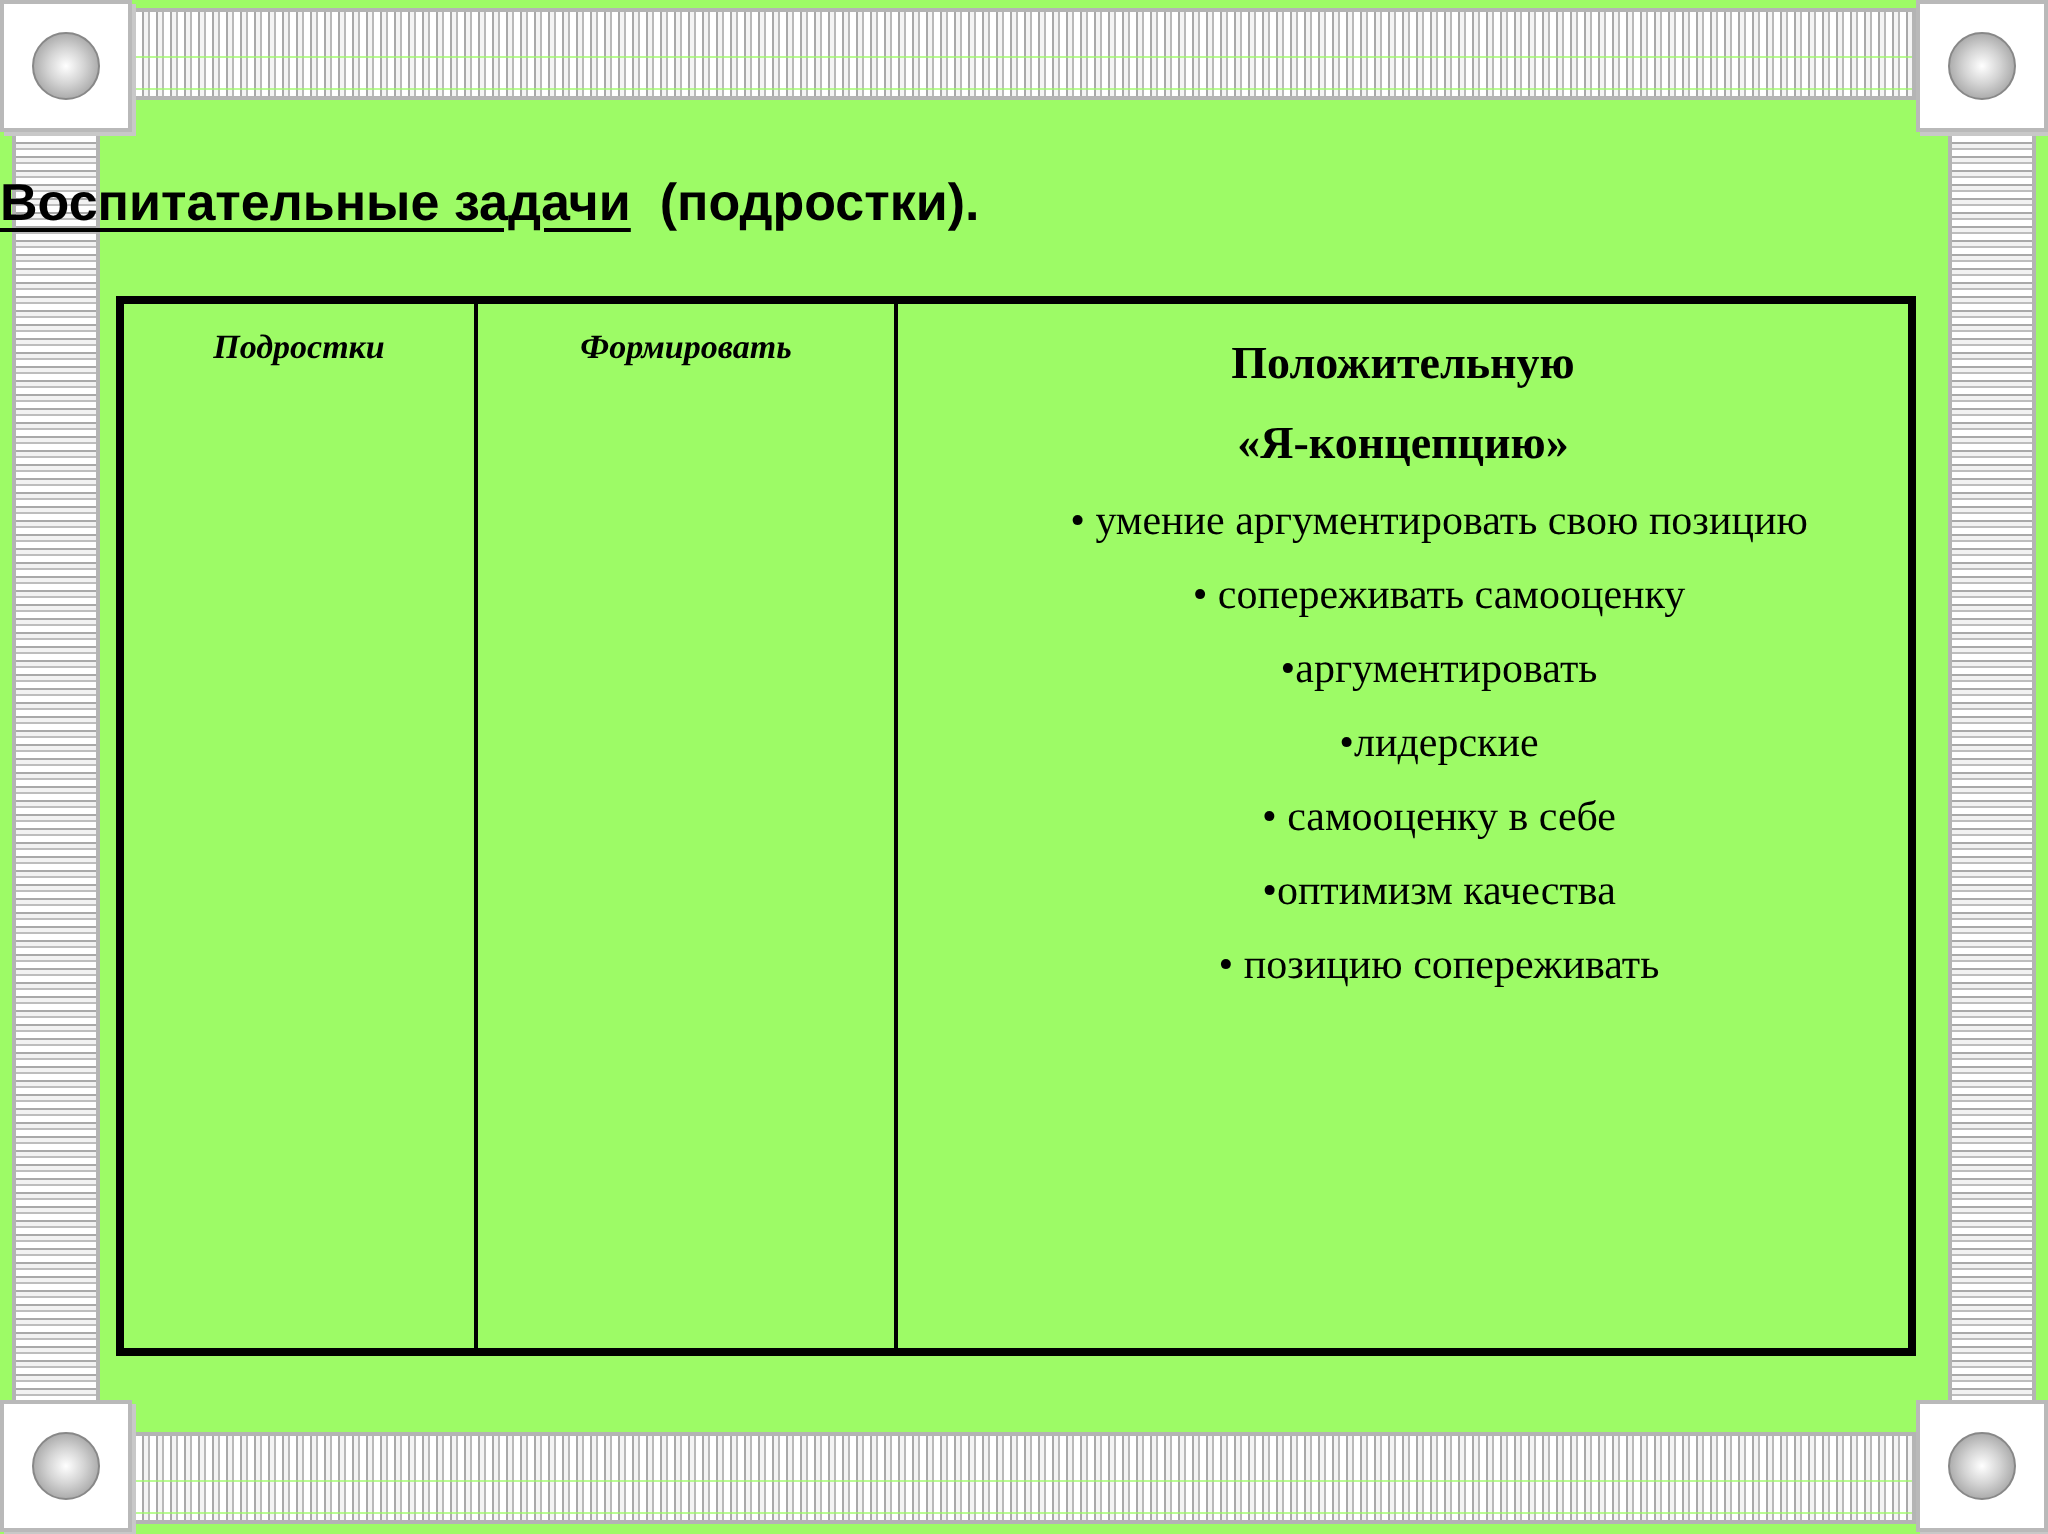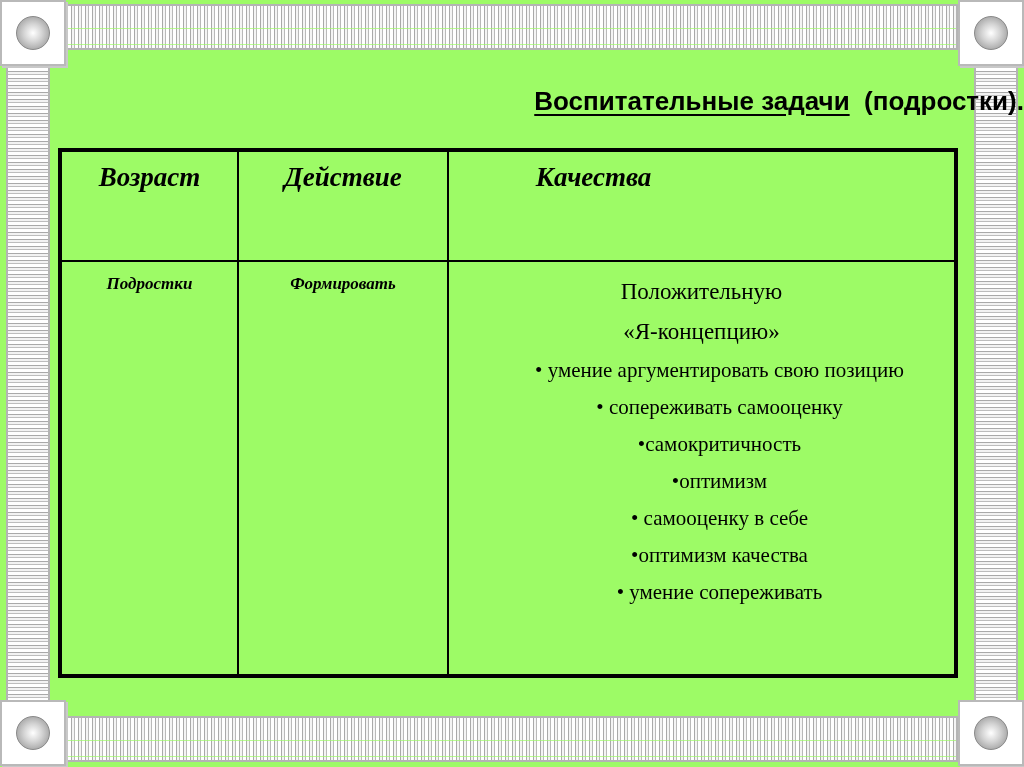--- a/index.html
+++ b/index.html
@@ -23,21 +23,21 @@
     border: 2px solid #b9b9b9; box-sizing: border-box;
     box-shadow: 2px 2px 0 #c8c8c8;
     display: flex; align-items: center; justify-content: center;
   }
   .ball {
     width: 32px; height: 32px; border-radius: 50%;
     background: radial-gradient(circle at 50% 50%, #ffffff 0%, #d4d4d4 40%, #8a8a8a 100%);
     border: 1px solid #888;
   }
   .title {
-    position: absolute; left: 0; width: 1024px; top: 86px; text-align: right;
+    position: absolute; left: 0; width: 1024px; top: 86px; text-align: left;
     font-family: "Liberation Sans", sans-serif; font-weight: bold; font-size: 26px;
     color: #000; white-space: pre;
   }
   .title .u { text-decoration: underline; text-decoration-thickness: 2px; text-underline-offset: 4px; }
   table.main {
     position: absolute; left: 58px; top: 148px; width: 900px; height: 530px;
     border-collapse: collapse; border: 4px solid #000;
   }
   table.main td {
     border: 2px solid #000; vertical-align: top; text-align: center; padding: 0;
@@ -48,21 +48,21 @@
     font-size: 27px; padding-top: 10px !important;
   }
   .bcell-small {
     font-family: "Liberation Serif", serif; font-style: italic; font-weight: bold;
     font-size: 17px; padding-top: 12px !important;
   }
   .qual {
     font-family: "Liberation Serif", serif; font-size: 21px; color: #000;
     padding-top: 10px !important;
   }
-  .qual .h { font-weight: normal; font-size: 23px; line-height: 40px; }
+  .qual .h { font-weight: bold; font-size: 23px; line-height: 40px; }
   .qual .li { line-height: 37px; margin-left: 36px; }
 </style>
 </head>
 <body>
 
 <div class="hbar" style="left:66px; top:4px; width:892px;"></div>
 <div class="hbar" style="left:66px; top:716px; width:892px;"></div>
 <div class="vbar" style="left:6px; top:66px; height:650px;"></div>
 <div class="vbar" style="left:974px; top:66px; height:650px;"></div>
 
@@ -81,34 +81,29 @@
 
 <div class="title"><span class="u">Воспитательные задачи</span><span>  (подростки).</span></div>
 
 <table class="main">
   <colgroup>
     <col style="width:178px">
     <col style="width:210px">
     <col>
   </colgroup>
   <tbody>
-      <tr>
-    <td class="hcell">Возраст</td>
-    <td class="hcell">Действие</td>
-    <td class="hcell"><span style="position:relative; left:-108px;">Качества</span></td>
-  </tr>
   <tr>
     <td class="bcell-small">Подростки</td>
     <td class="bcell-small">Формировать</td>
     <td class="qual">
       <div class="h">Положительную</div>
       <div class="h">«Я-концепцию»</div>
       <div class="li">• умение аргументировать свою позицию</div>
       <div class="li">• сопереживать самооценку</div>
-      <div class="li">•самокритичность</div>
-      <div class="li">•оптимизм</div>
+      <div class="li">•аргументировать</div>
+      <div class="li">•лидерские</div>
       <div class="li">• самооценку в себе</div>
       <div class="li">•оптимизм качества</div>
-      <div class="li">• умение сопереживать</div>
+      <div class="li">• позицию сопереживать</div>
     </td>
   </tr>
 </tbody>
   </table>
 
 </body></html>

